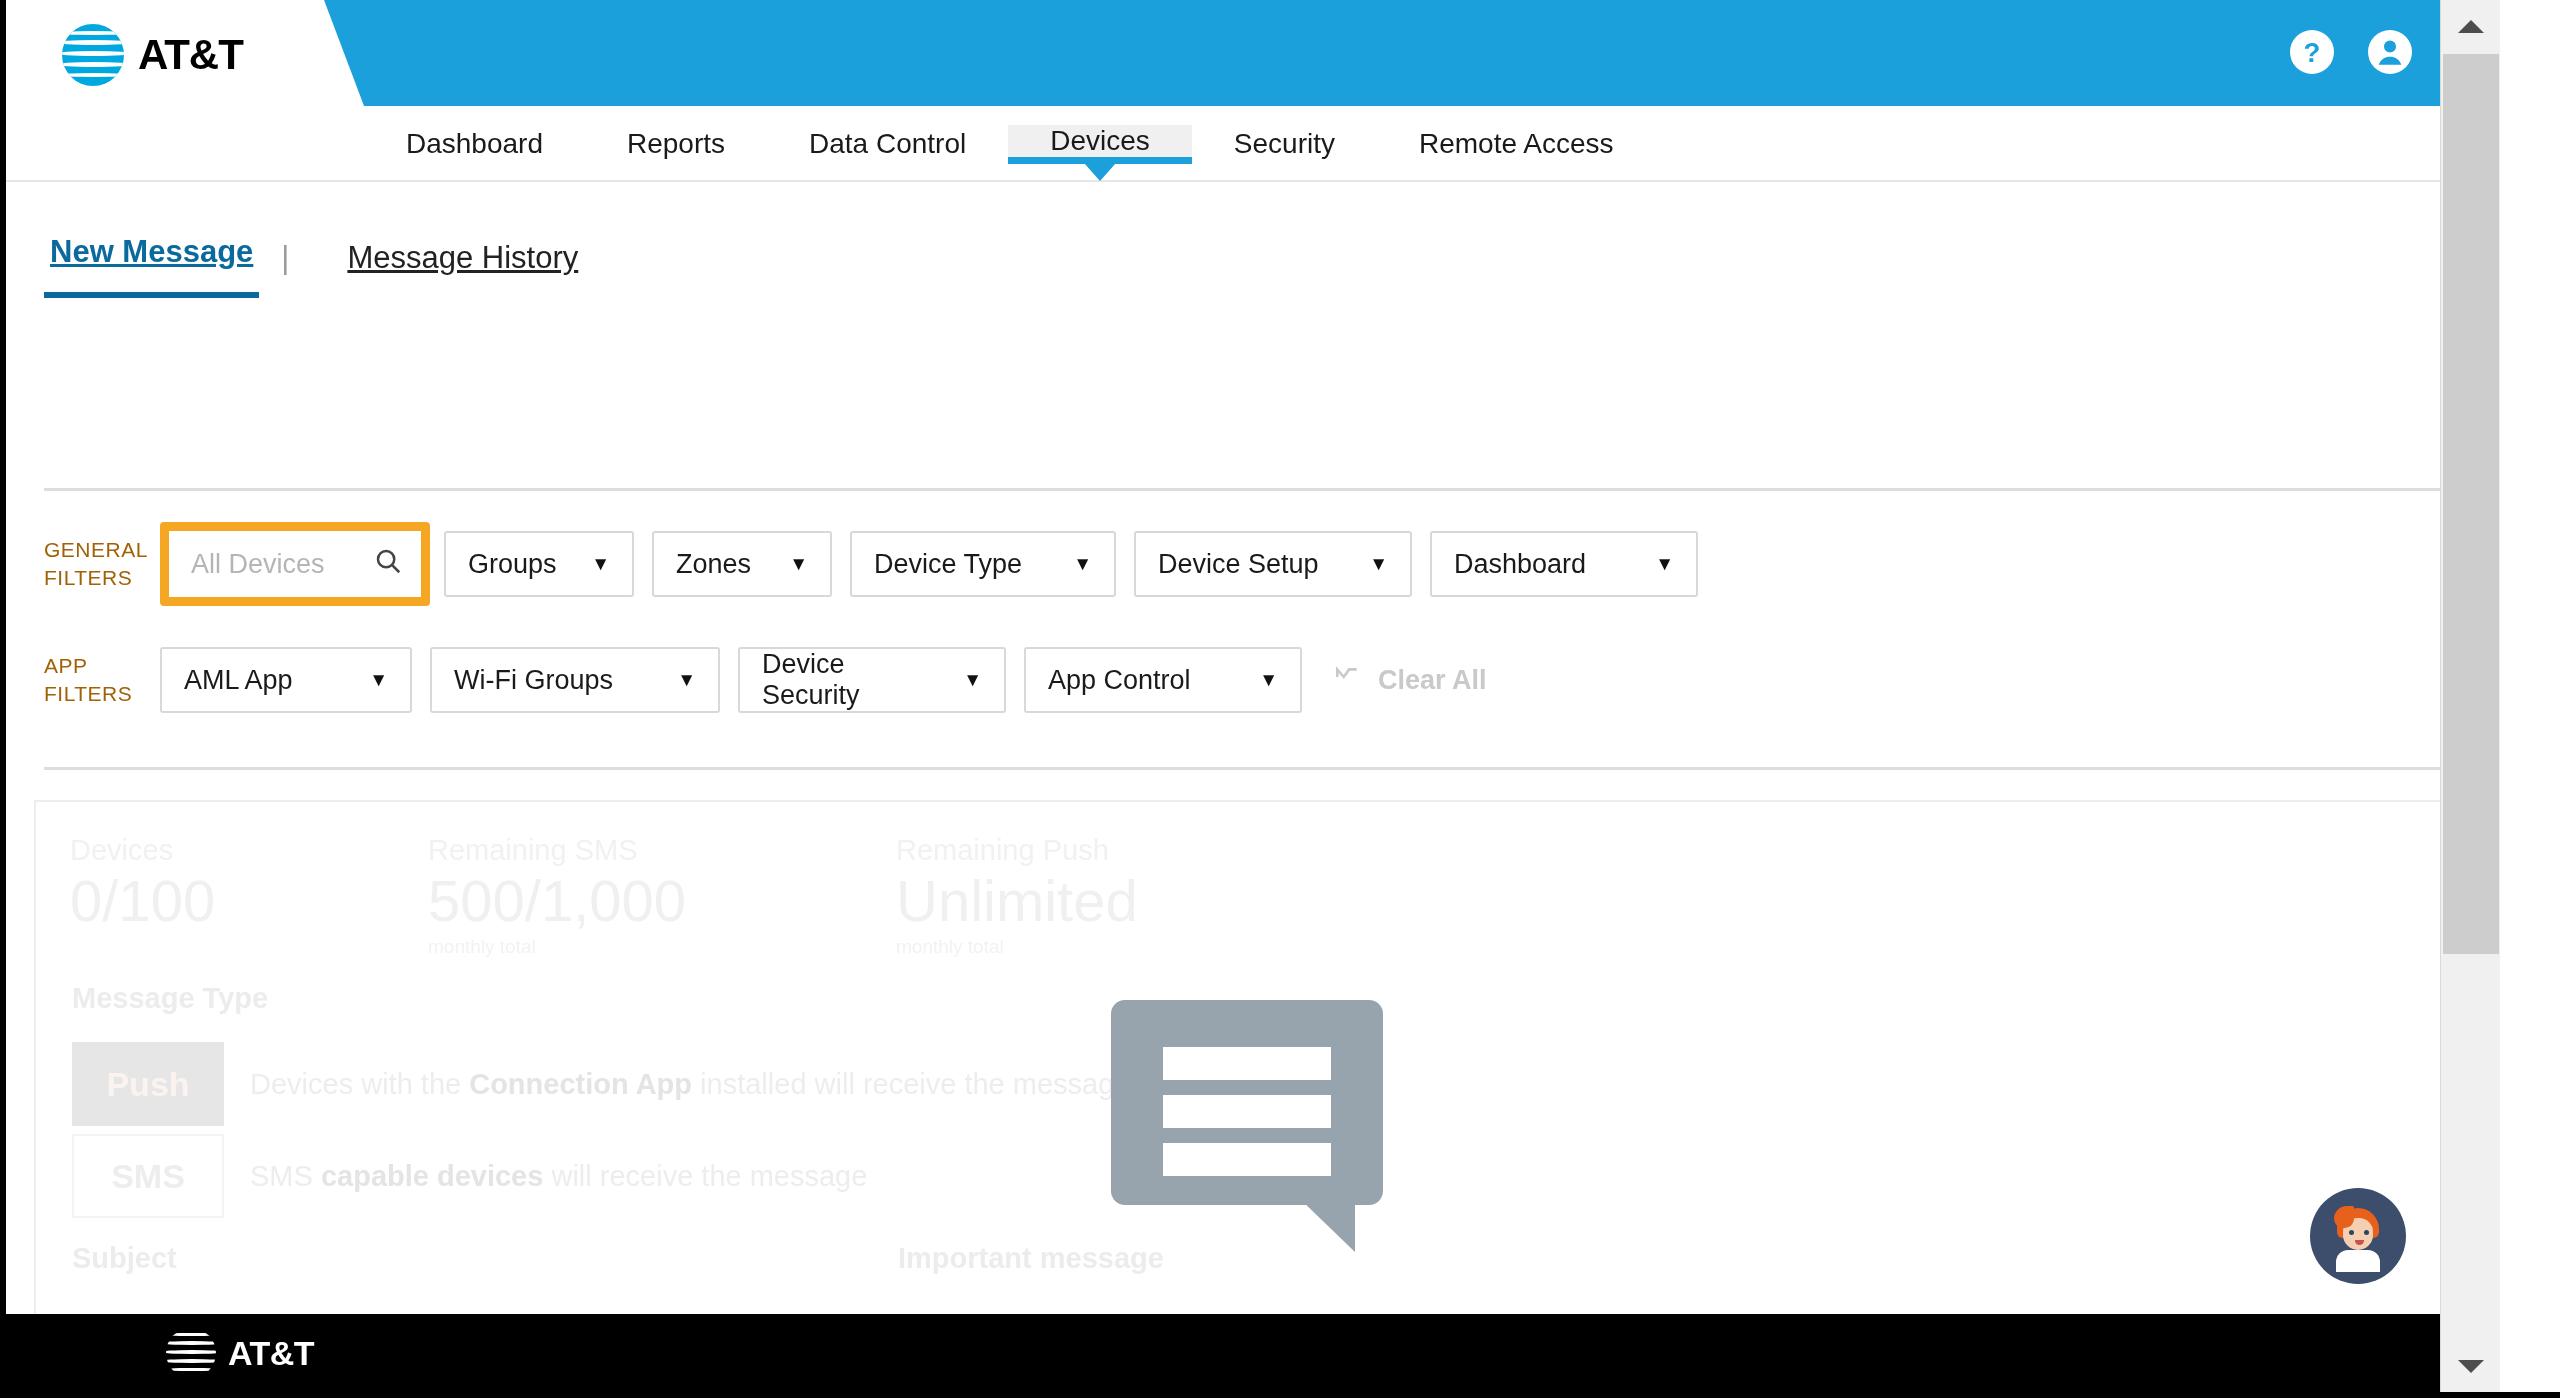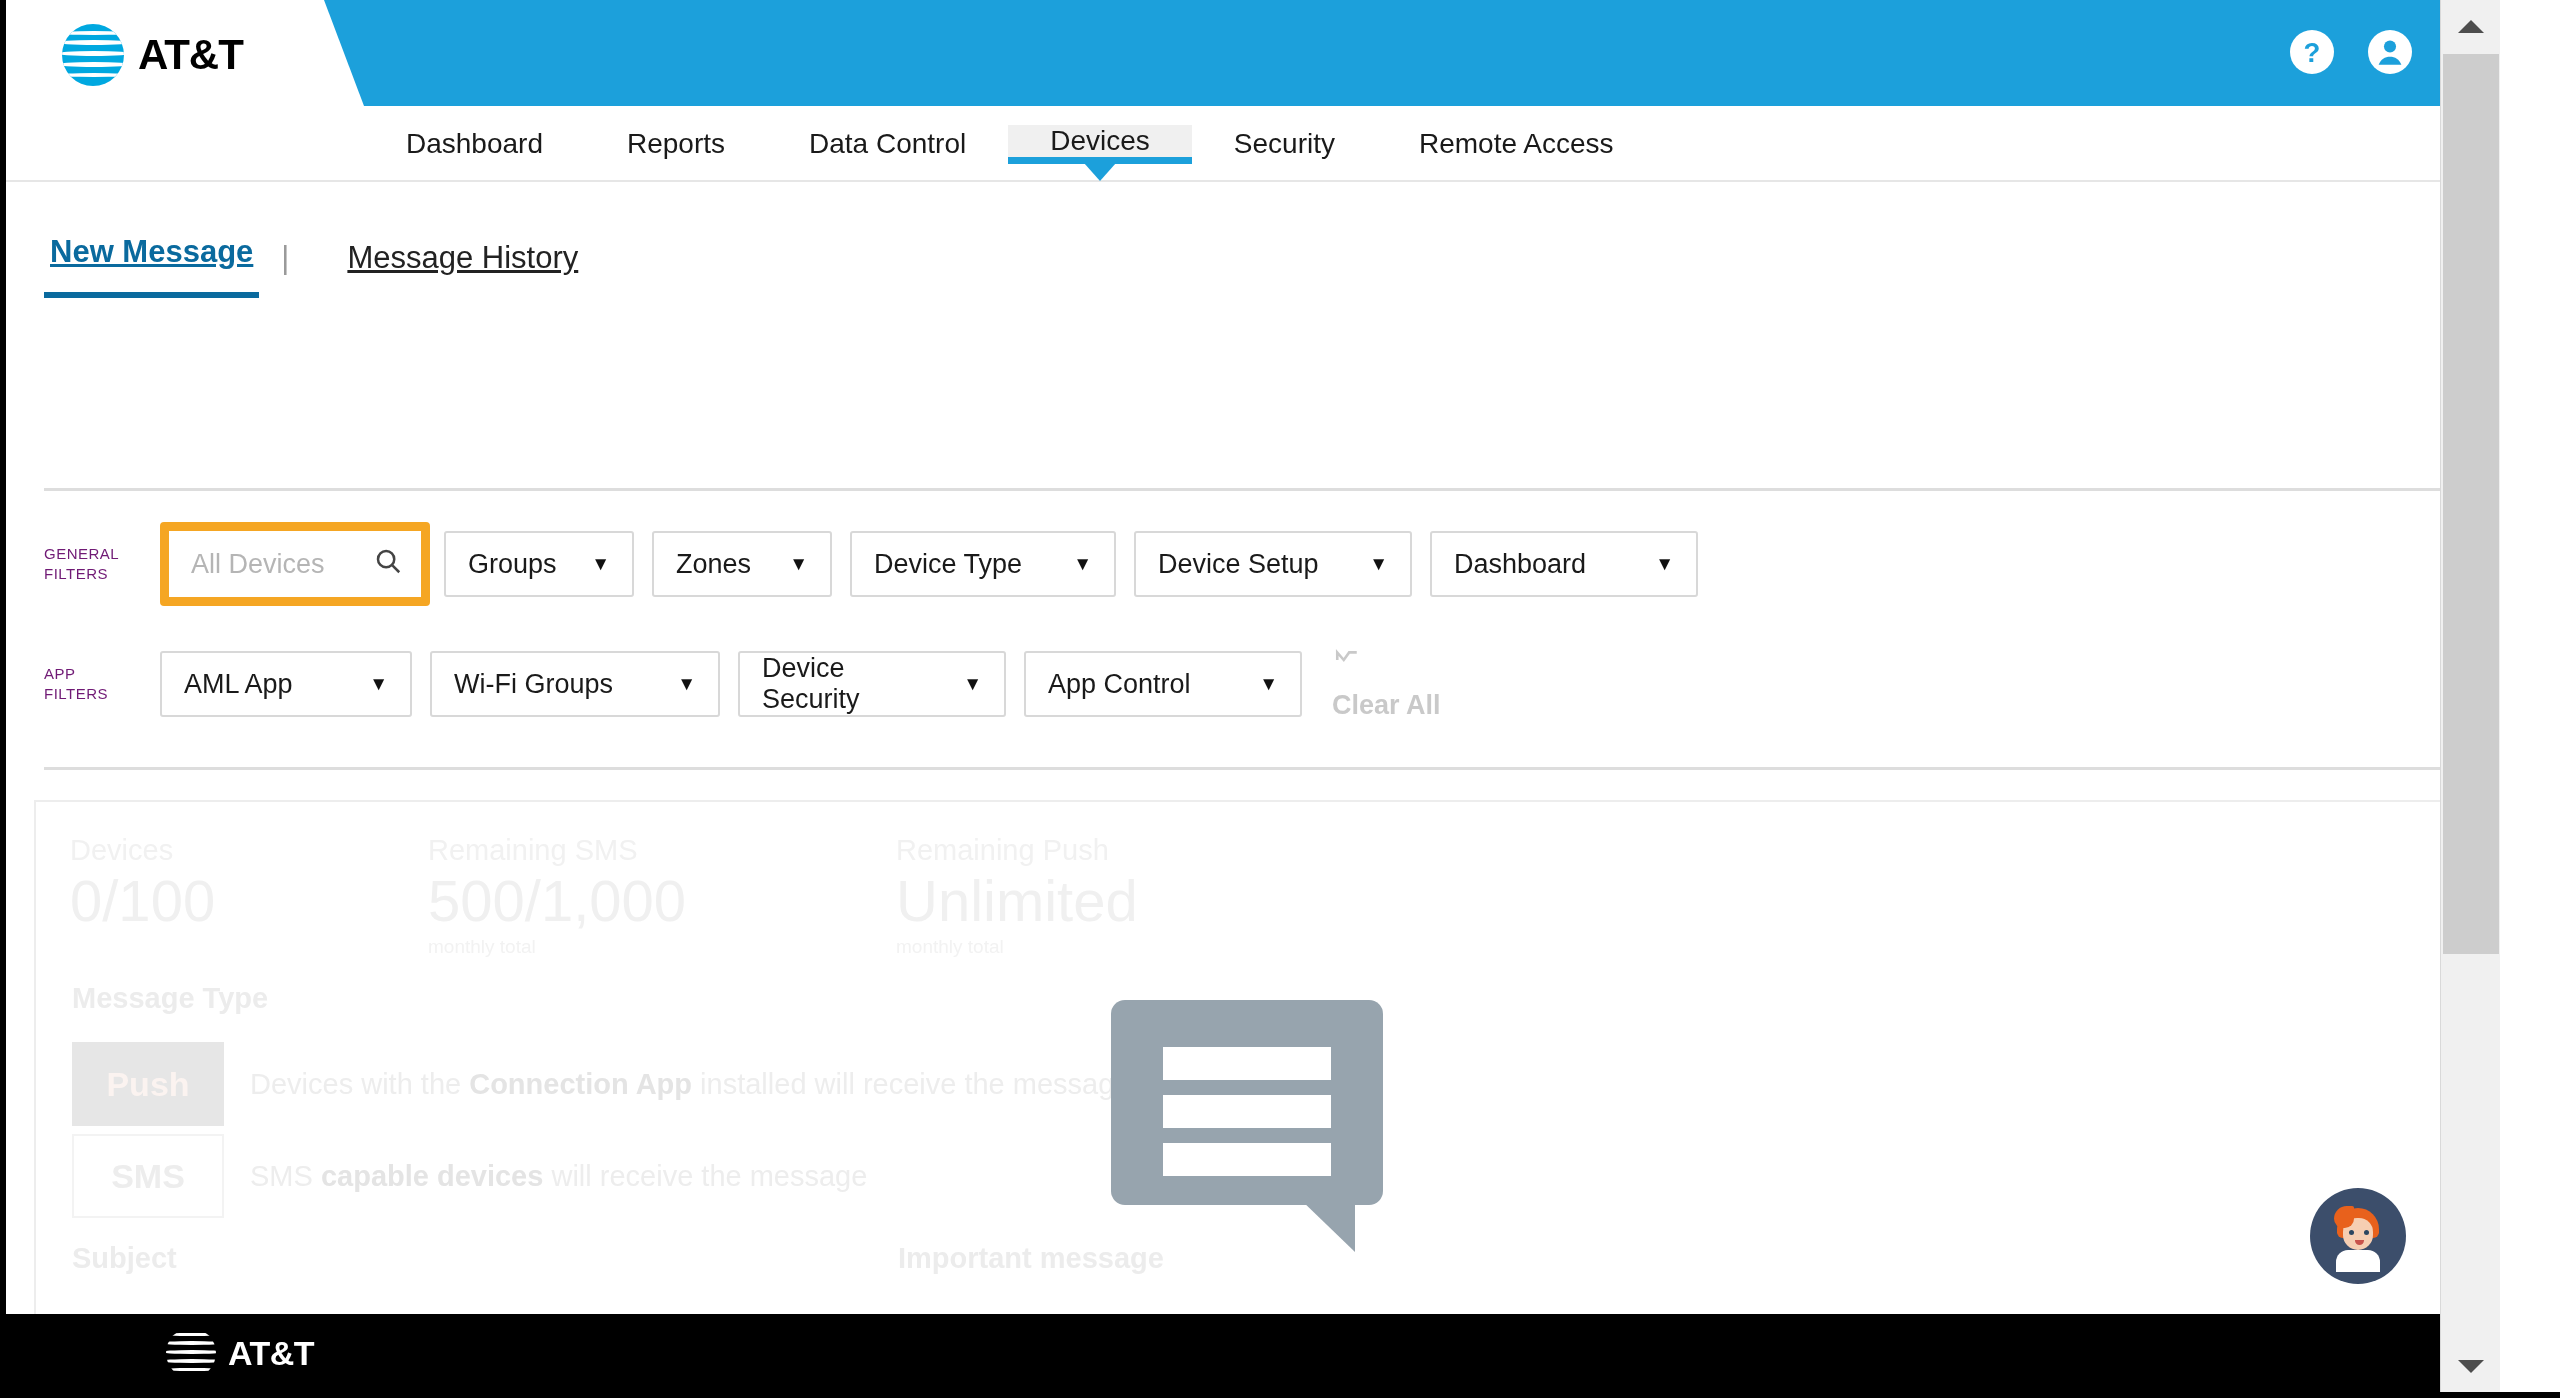--- a/index.html
+++ b/index.html
@@ -141,21 +141,21 @@
   #subtab-rule {
     position: absolute; left: 38px; top: 306px;
     width: 2420px; height: 3px; background: #DDDDDD;
   }
 
   
   .filters-row { position: absolute; display: flex; align-items: center; }
   #general-filters { left: 38px; top: 340px; }
   #app-filters { left: 38px; top: 465px; }
   .filter-label {
-    font-size: 15px; color: #701a75;
+    font-size: 21px; color: #a16207;
     line-height: 1.35; width: 116px;
     letter-spacing: .5px;
   }
   .filter-box {
     height: 66px;
     border: 2px solid #D8D8D8;
     background: #ffffff;
     border-radius: 3px;
     display: flex; align-items: center;
     padding: 0 22px;
@@ -177,23 +177,23 @@
   }
   #search-filter {
     width: 252px; height: 66px;
     background: #ffffff;
     display: flex; align-items: center;
     padding: 0 18px 0 22px;
     font-size: 27px; color: #B5B5B5;
   }
   #search-filter .mag { margin-left: auto; color: #555; }
   #clear-all {
-    display: flex; align-items: flex-start; gap: 10px;
+    display: flex; align-items: center; gap: 16px;
     font-size: 27px; font-weight: bold; color: #C9C9C9;
-    margin-left: 12px; cursor: pointer; flex-direction: column;
+    margin-left: 12px; cursor: pointer;
   }
   #filters-rule {
     position: absolute; left: 38px; top: 585px;
     width: 2420px; height: 3px; background: #DDDDDD;
   }
 
   
   #content-card {
     position: absolute; left: 28px; top: 618px;
     width: 2438px; height: 660px;

